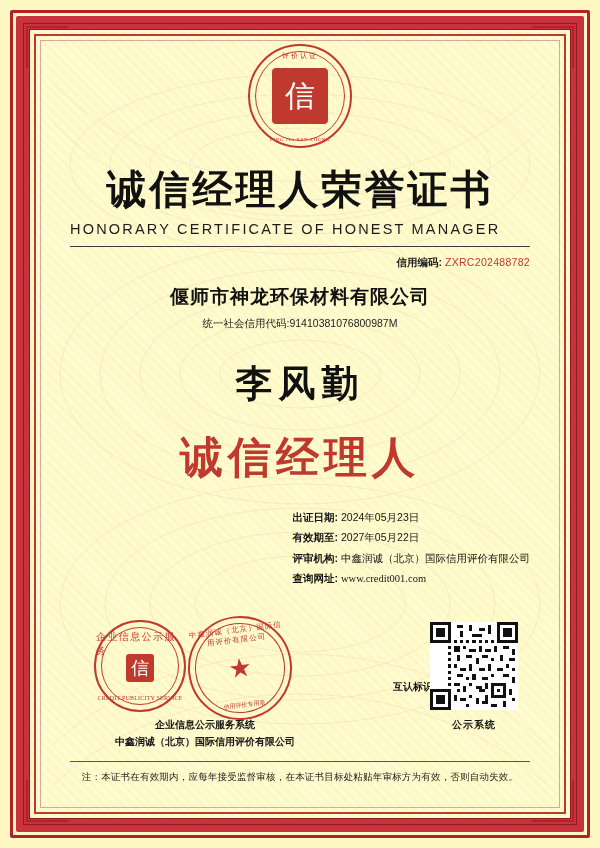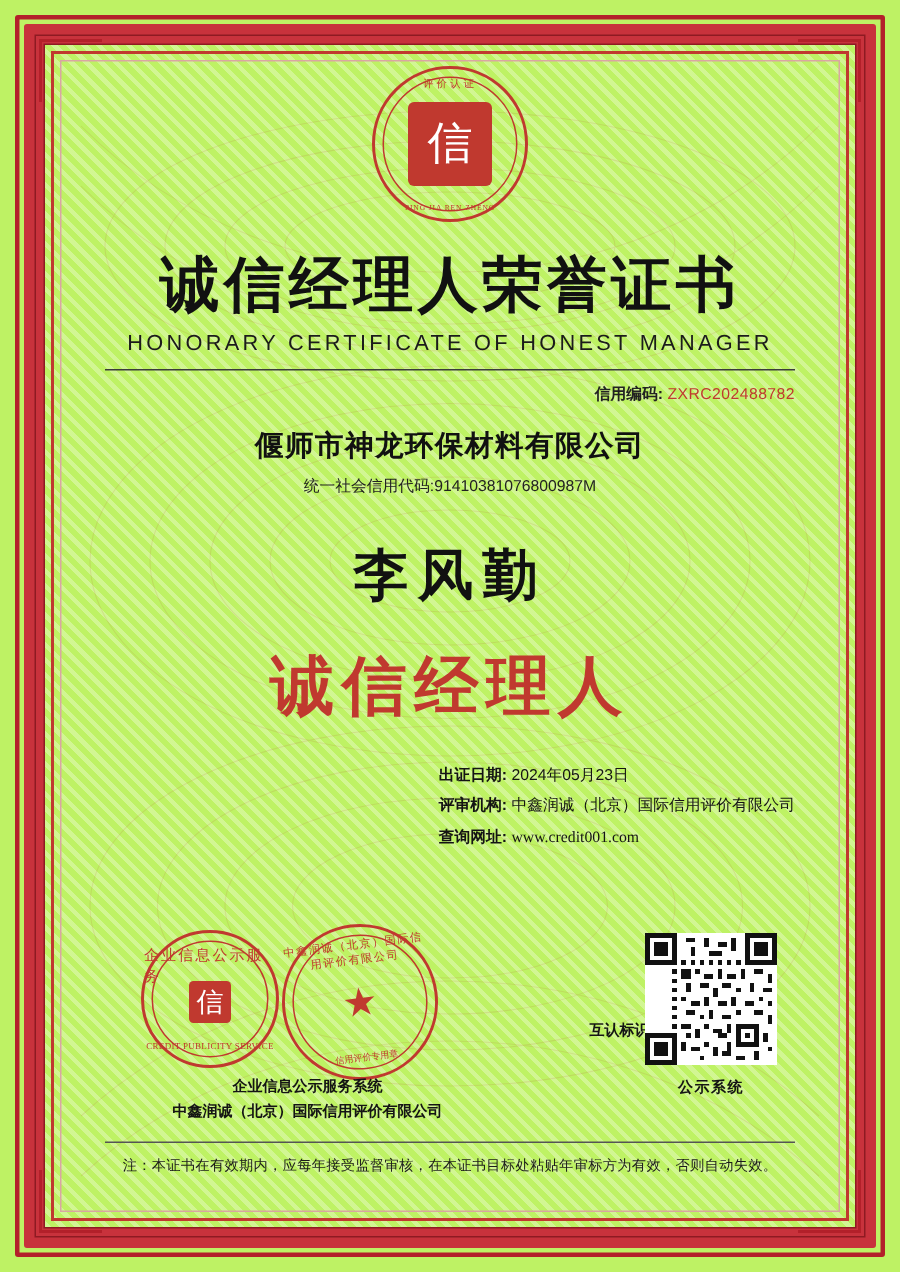--- a/index.html
+++ b/index.html
@@ -5,21 +5,21 @@
   * { box-sizing: border-box; }
   html, body {
     margin: 0; padding: 0;
     width: 600px; height: 848px;
     background: #ffffff;
     font-family: "Liberation Sans", sans-serif;
   }
   #cert {
     position: relative;
     width: 600px; height: 848px;
-    background: #bef264;
+    background: #fef9c3;
     overflow: hidden;
   }
 
   
   .frame-outer {
     position: absolute;
     left: 10px; top: 10px; right: 10px; bottom: 10px;
     border: 3px solid #b3202a;
     border-radius: 2px;
   }
@@ -124,21 +124,20 @@
     margin-top: 14px;
     text-align: center;
     font-family: "Liberation Serif", serif;
     font-weight: bold;
     font-size: 40px;
     letter-spacing: 3px;
     color: #111;
   }
   .title-en {
     margin-top: 4px;
-    text-align: center;
     font-family: "Liberation Sans", sans-serif;
     font-size: 14.5px;
     letter-spacing: 2.2px;
     color: #1b1b1b;
   }
   .title-rule {
     margin: 9px auto 0;
     width: 100%; height: 1px;
     background: #3b3b3b;
   }
@@ -386,20 +385,24 @@
     </div>
 
     <div class="person">李风勤</div>
     <div class="award">诚信经理人</div>
 
     <div class="meta">
       <div class="meta-left">
         <div>
           <span class="k">出证日期:</span>
           <span>2024年05月23日</span>
+        </div>
+        <div>
+          <span class="k">有效期至:</span>
+          <span>2027年05月22日</span>
         </div>
         <div>
           <span class="k">评审机构:</span>
           <span>中鑫润诚（北京）国际信用评价有限公司</span>
         </div>
         <div>
           <span class="k">查询网址:</span>
           <span class="url">www.credit001.com</span>
         </div>
       </div>

